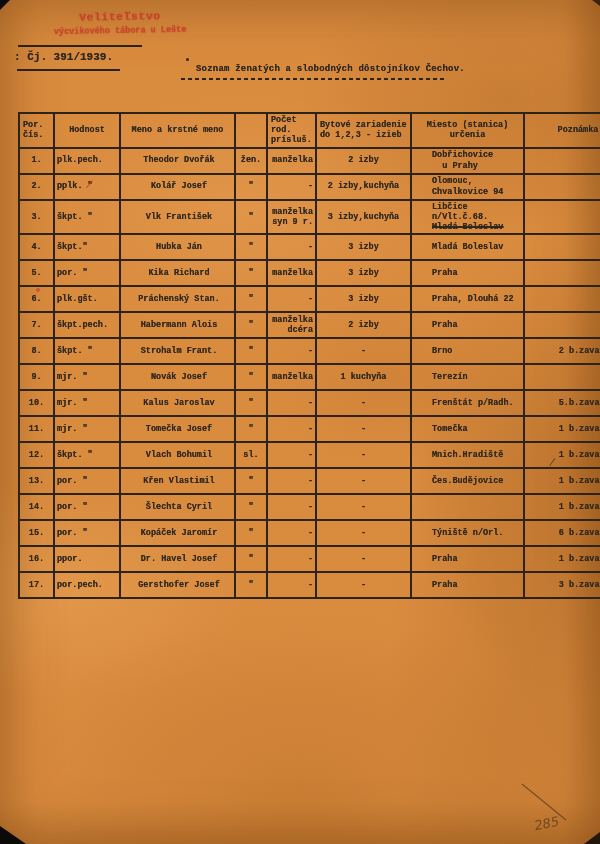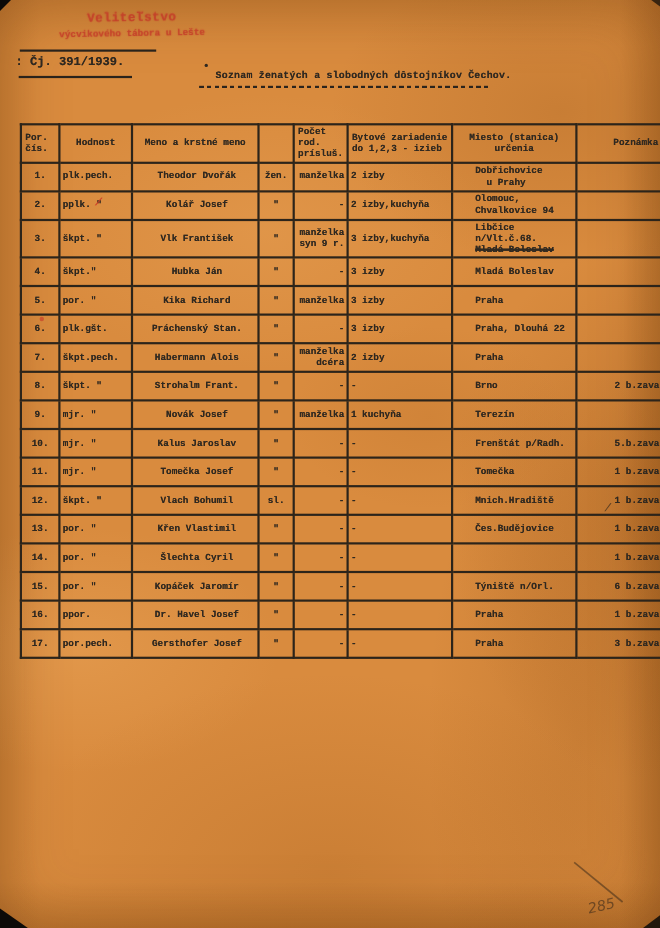--- a/index.html
+++ b/index.html
@@ -48,21 +48,21 @@
     font-weight:bold;font-size:8.5px;line-height:1.2;color:#2f2820;white-space:pre-wrap;
     overflow:hidden;padding:1px 2px;text-shadow:0 0 .5px rgba(47,40,32,.75);}
   th{height:30px;vertical-align:middle;text-align:center;}
   td{height:22px;vertical-align:middle;}
   th.col-num,th.col-pocet,th.col-bytove{text-align:left;padding-left:3px;}
   td.col-num{text-align:center;}
   td.col-hodnost{text-align:left;}
   td.col-meno{text-align:center;padding-left:5px;}
   td.col-stav{text-align:center;}
   td.col-pocet{text-align:right;}
-  td.col-bytove{}
+  td.col-bytove{text-align:center;}
   td.col-miesto{text-align:left;padding-left:20px;}
   td.col-poznamka{text-align:right;padding-right:6px;}
   .struck{text-decoration:line-through;text-decoration-thickness:2px;}
 
   .red-check{position:absolute;left:86px;top:179px;color:#cf3a26;font-size:11px;font-weight:bold;
     transform:rotate(12deg);opacity:.85;}
   .red-dot{position:absolute;left:36px;top:288px;width:4px;height:4px;background:rgba(200,60,40,.65);border-radius:50%;}
   .pencil-slash{position:absolute;left:549px;top:457px;color:rgba(70,50,30,.8);font-size:11px;
     transform:rotate(8deg);}
   .pencil-note{position:absolute;left:512px;top:780px;}

